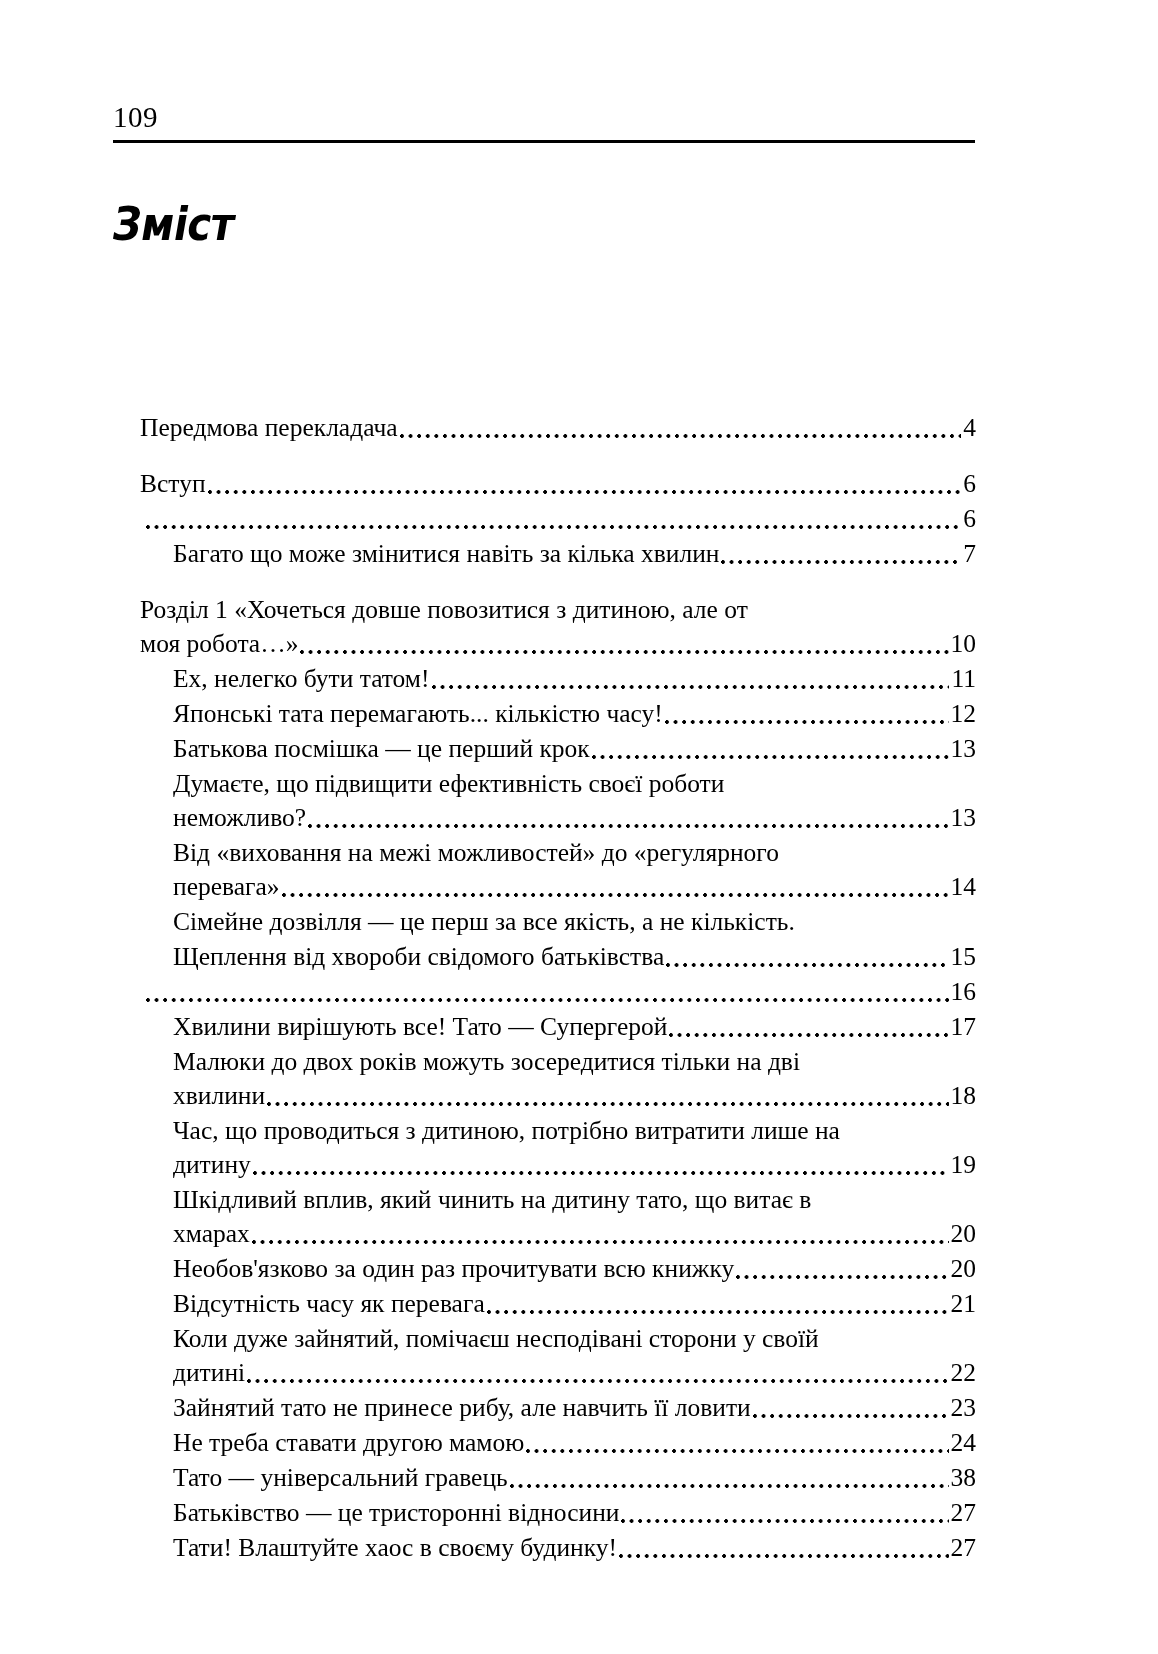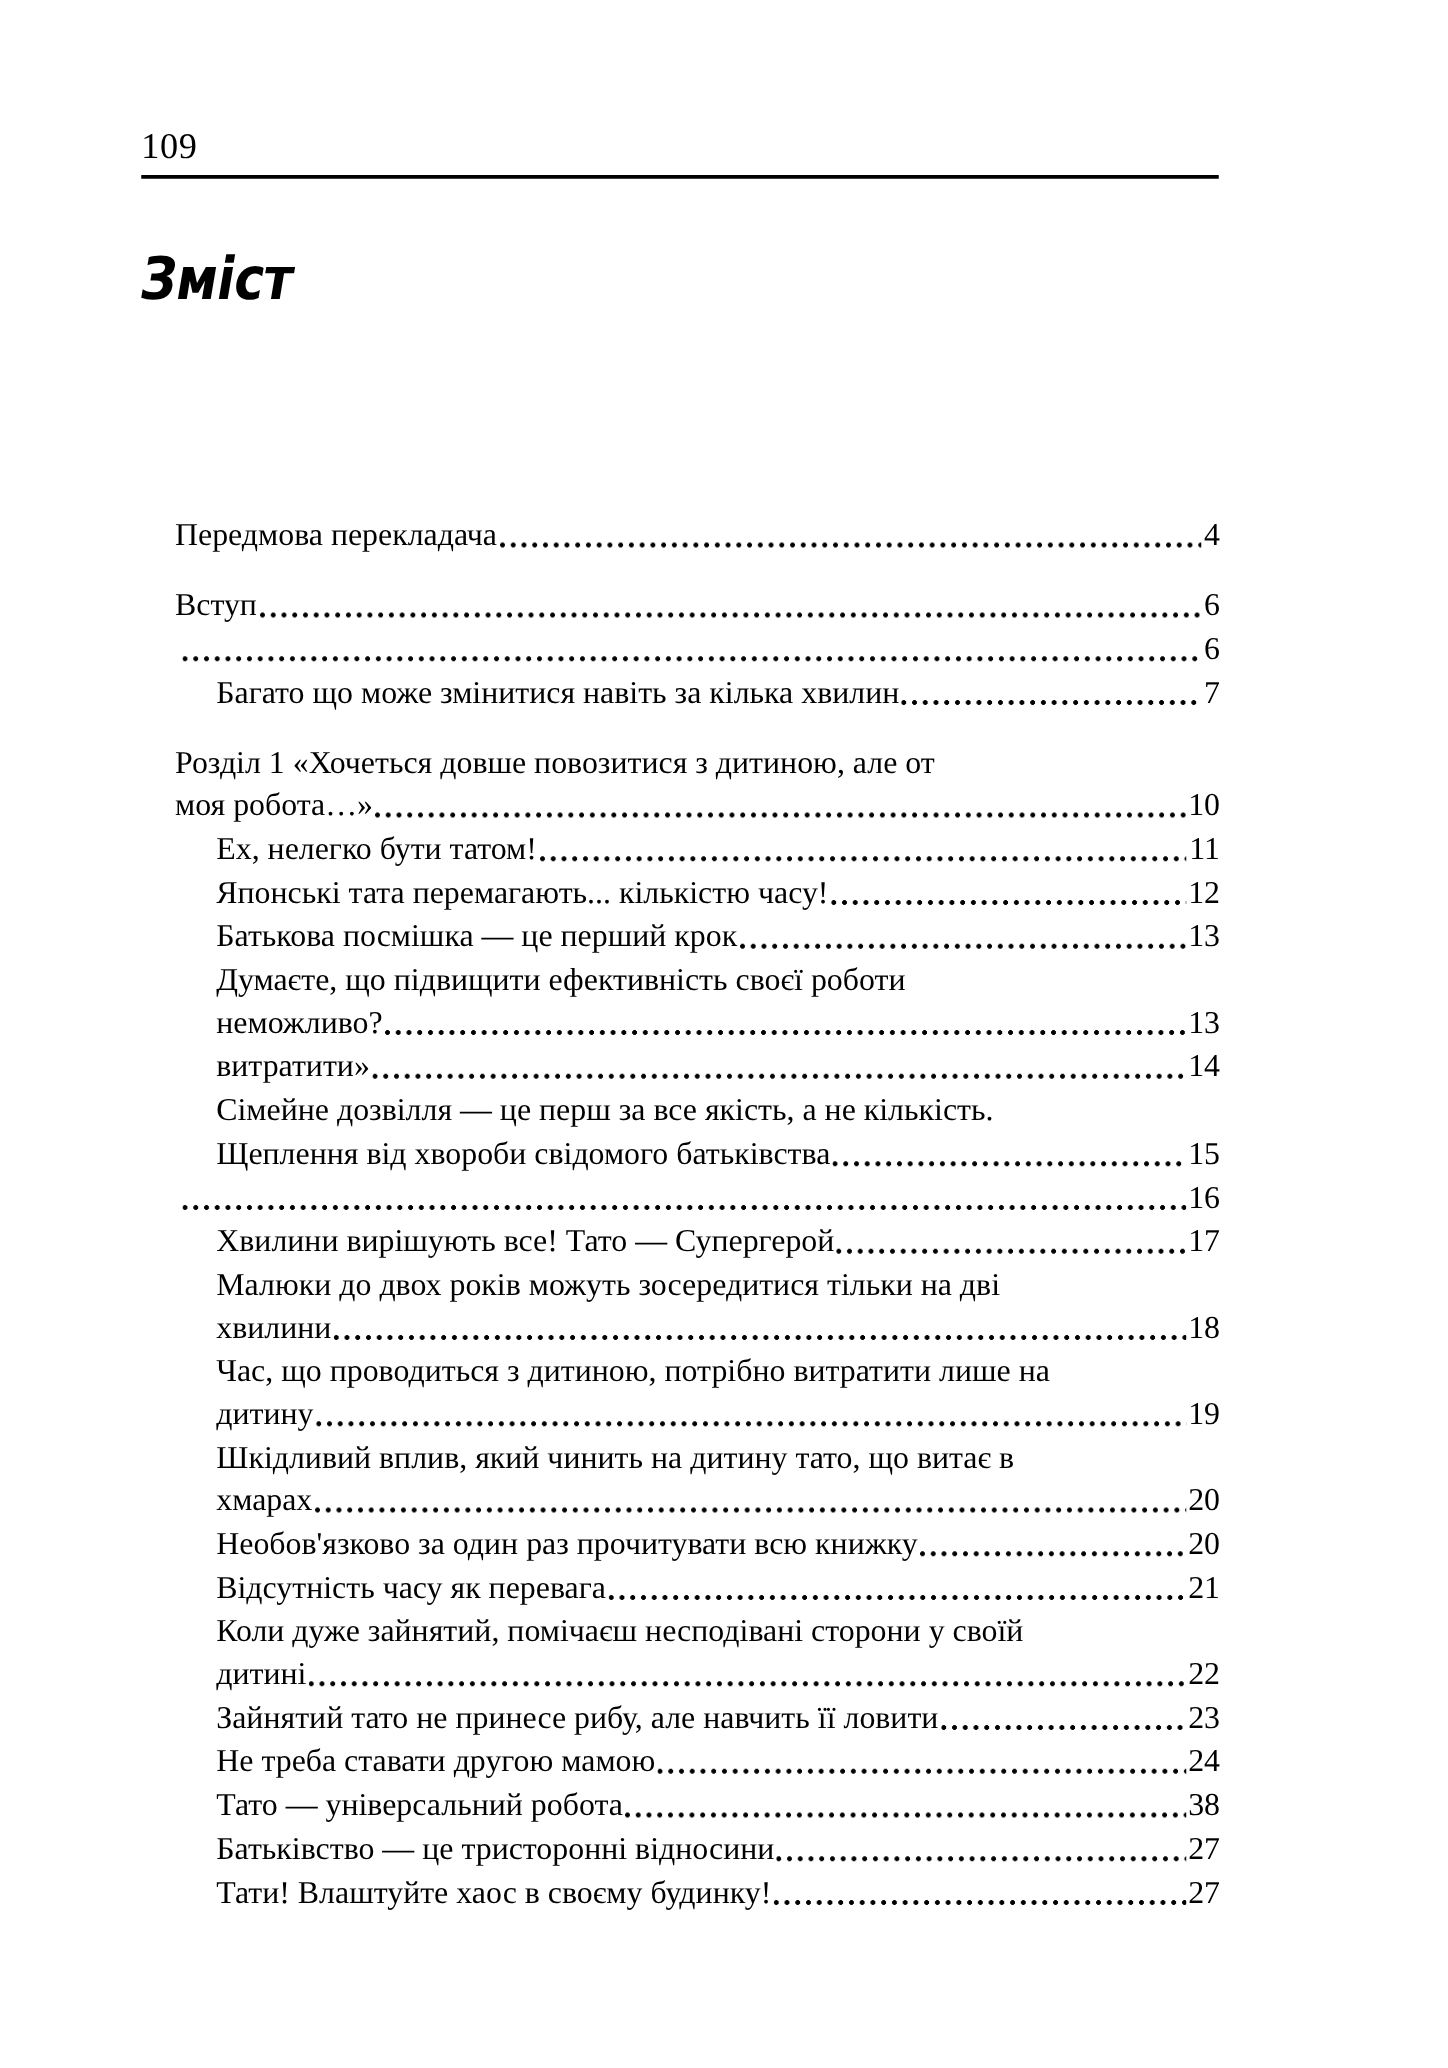--- a/index.html
+++ b/index.html
@@ -204,22 +204,25 @@
         <div class="row nodots">
           <span class="etext">Думаєте, що підвищити ефективність своєї роботи</span>
         </div>
         <div class="row">
           <span class="etext">неможливо?</span>
           <span class="dots"></span>
           <span class="pnum">13</span>
         </div>
       </div>
       <div class="entry lvl2 wrap">
-        <div class="row">
-          <span class="etext">витратити»</span>
+        <div class="row nodots">
+          <span class="etext">Від «виховання на межі можливостей» до «регулярного</span>
+        </div>
+        <div class="row">
+          <span class="etext">перевага»</span>
           <span class="dots"></span>
           <span class="pnum">14</span>
         </div>
       </div>
       <div class="entry lvl2">
         <div class="row nodots">
           <span class="etext">Сімейне дозвілля — це перш за все якість, а не кількість.</span>
         </div>
       </div>
       <div class="entry lvl2">
@@ -305,21 +308,21 @@
       </div>
       <div class="entry lvl2">
         <div class="row">
           <span class="etext">Не треба ставати другою мамою</span>
           <span class="dots"></span>
           <span class="pnum">24</span>
         </div>
       </div>
       <div class="entry lvl2">
         <div class="row">
-          <span class="etext">Тато — універсальний робота</span>
+          <span class="etext">Тато — універсальний гравець</span>
           <span class="dots"></span>
           <span class="pnum">38</span>
         </div>
       </div>
       <div class="entry lvl2">
         <div class="row">
           <span class="etext">Батьківство — це тристоронні відносини</span>
           <span class="dots"></span>
           <span class="pnum">27</span>
         </div>

